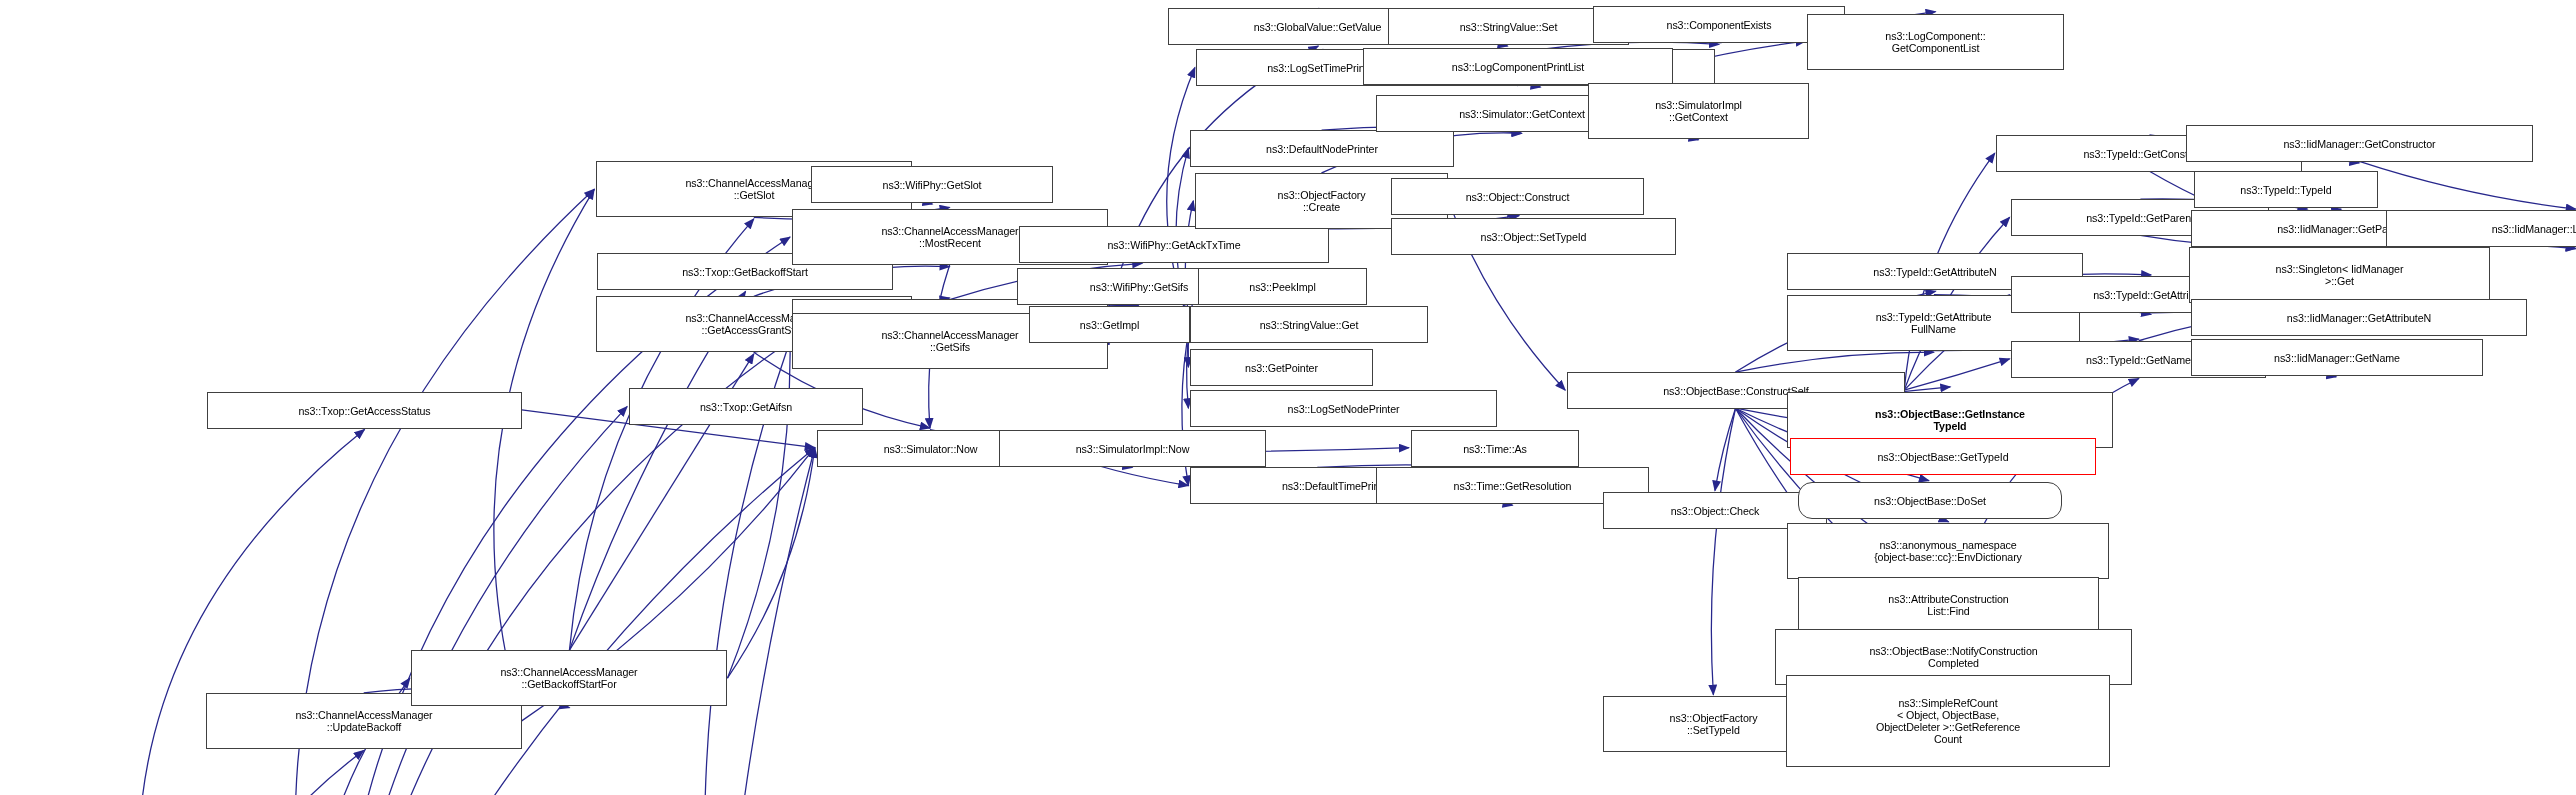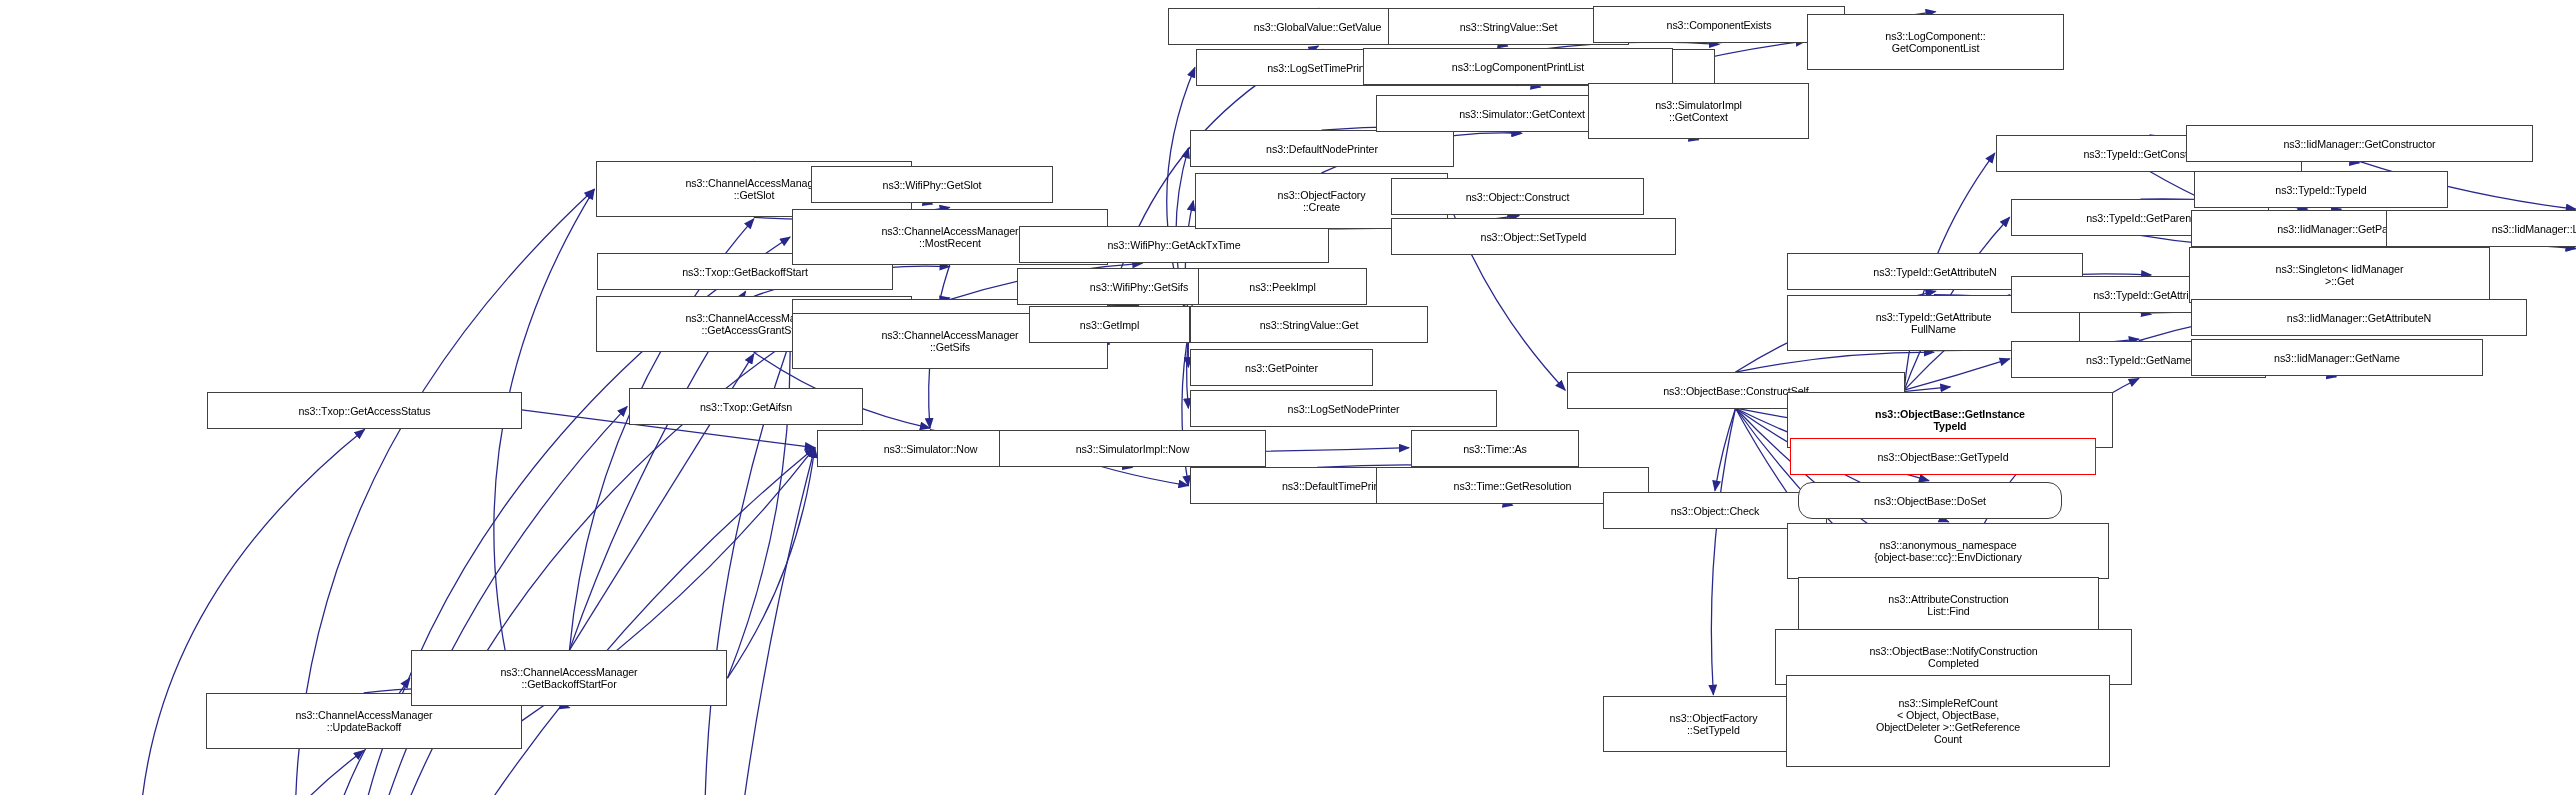--- a/index.html
+++ b/index.html
@@ -215,21 +215,21 @@
 Completed</div>
     <div class="node" style="left: 1786px; top: 675px; width: 324px; height: 92px;">ns3::SimpleRefCount
 &lt; Object, ObjectBase,
 ObjectDeleter &gt;::GetReference
 Count</div>
     <div class="node" style="left: 1996px; top: 135px; width: 306px; height: 37px;">ns3::TypeId::GetConstructor</div>
     <div class="node" style="left: 2011px; top: 199px; width: 258px; height: 37px;">ns3::TypeId::GetParent</div>
     <div class="node" style="left: 2011px; top: 276px; width: 280px; height: 37px;">ns3::TypeId::GetAttribute</div>
     <div class="node" style="left: 2011px; top: 341px; width: 255px; height: 37px;">ns3::TypeId::GetName</div>
     <div class="node" style="left: 2186px; top: 125px; width: 347px; height: 37px;">ns3::IidManager::GetConstructor</div>
-    <div class="node" style="left: 2194px; top: 171px; width: 254px; height: 37px;">ns3::TypeId::TypeId</div>
+    <div class="node" style="left: 2194px; top: 171px; width: 184px; height: 37px;">ns3::TypeId::TypeId</div>
     <div class="node" style="left: 2191px; top: 210px; width: 301px; height: 37px;">ns3::IidManager::GetParent</div>
     <div class="node" style="left: 2189px; top: 247px; width: 301px; height: 56px;">ns3::Singleton&lt; IidManager
 &gt;::Get</div>
     <div class="node" style="left: 2191px; top: 299px; width: 336px; height: 37px;">ns3::IidManager::GetAttributeN</div>
     <div class="node" style="left: 2191px; top: 339px; width: 292px; height: 37px;">ns3::IidManager::GetName</div>
     <div class="node" style="left: 2386px; top: 210px; width: 379px; height: 37px;">ns3::IidManager::LookupInformation</div>
   </div>
 
 
 </body></html>

